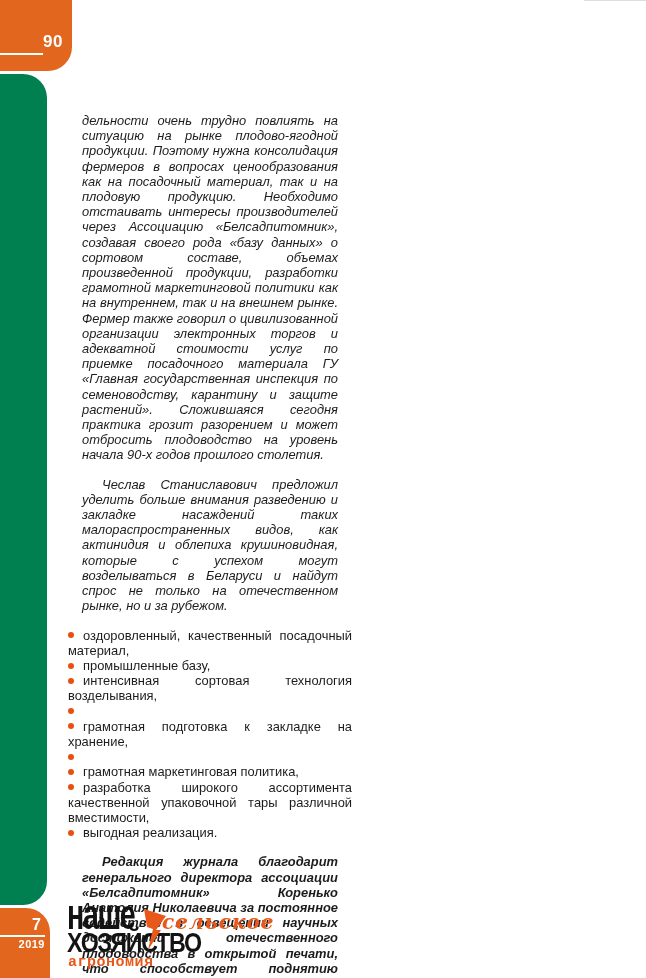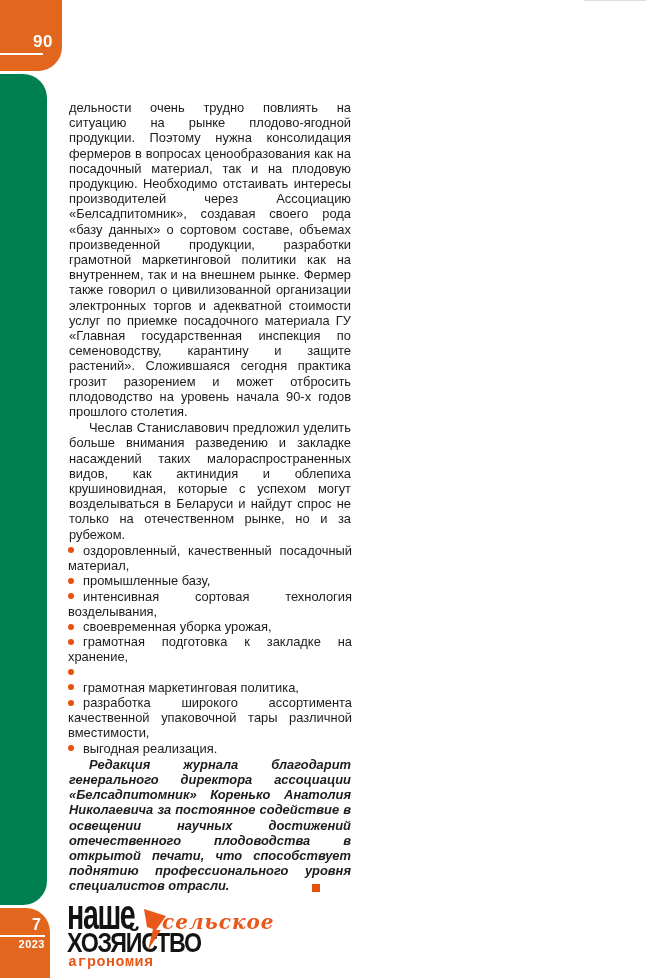--- a/index.html
+++ b/index.html
@@ -8,21 +8,21 @@
     background:#ffffff;
     font-family:"Liberation Sans", sans-serif;
     position:relative;
     overflow:hidden;
   }
   .page { position:absolute; inset:0; }
 
   
   .badge-top {
     position:absolute; left:0; top:0;
-    width:62px; height:71px;
+    width:72px; height:71px;
     background:var(--badge_orange);
     border-bottom-right-radius:24px;
   }
   .badge-top .num {
     position:absolute; right:9px; top:33px;
     color:#fff; font-weight:bold; font-size:17px; line-height:17px;
     letter-spacing:.5px;
   }
   .badge-top .rule {
     position:absolute; left:0; top:53px;
@@ -54,21 +54,21 @@
     color:#fff; font-weight:bold; font-size:11px; letter-spacing:.5px;
   }
 
   
   .article {
     position:absolute; left:68px; top:99px; width:284px;
     color:var(--text_color);
     font-size:12.9px; line-height:15.2px;
     text-align:justify;
   }
-  .article p { margin:1px; }
+  .article p { margin:14px;font-style:italic; }
   .p-indent { text-indent:20px; }
   .closing { font-weight:bold; font-style:italic; }
   .li { text-align:justify; }
   .dot {
     display:inline-block; width:6px; height:6px; border-radius:50%;
     background:var(--accent); margin-right:9px; vertical-align:middle;
     position:relative; top:-1px;
   }
   .end-square {
     width:8px; height:8px; background:var(--accent);
@@ -115,31 +115,31 @@
   <div class="badge-top">
     <span class="num">90</span>
     <span class="rule"></span>
   </div>
 
   <div class="green-bar"></div>
 
   <div class="badge-bottom">
     <span class="num">7</span>
     <span class="rule"></span>
-    <span class="year">2023</span>
+    <span class="year">2019</span>
   </div>
 
   <div class="article">
     <p>дельности очень трудно повлиять на ситуацию на рынке плодово-ягодной продукции. Поэтому нужна консолидация фермеров в вопросах ценообразования как на посадочный материал, так и на плодовую продукцию. Необходимо отстаивать интересы производителей через Ассоциацию «Белсадпитомник», создавая своего рода «базу данных» о сортовом составе, объемах произведенной продукции, разработки грамотной маркетинговой политики как на внутреннем, так и на внешнем рынке. Фермер также говорил о цивилизованной организации электронных торгов и адекватной стоимости услуг по приемке посадочного материала ГУ «Главная государственная инспекция по семеноводству, карантину и защите растений». Сложившаяся сегодня практика грозит разорением и может отбросить плодоводство на уровень начала 90-х годов прошлого столетия.</p>
     <p class="p-indent">Чеслав Станиславович предложил уделить больше внимания разведению и закладке насаждений таких малораспространенных видов, как актинидия и облепиха крушиновидная, которые с успехом могут возделываться в Беларуси и найдут спрос не только на отечественном рынке, но и за рубежом.</p>
 
     <div class="li"><span class="dot"></span><span>оздоровленный, качественный посадочный материал,</span></div>
     <div class="li"><span class="dot"></span><span>промышленные базу,</span></div>
     <div class="li"><span class="dot"></span><span>интенсивная сортовая технология возделывания,</span></div>
-    <div class="li"><span class="dot"></span><span>своевременная уборка урожая,</span></div>
+    <div class="li"><span class="dot"></span></div>
     <div class="li"><span class="dot"></span><span>грамотная подготовка к закладке на хранение,</span></div>
     <div class="li"><span class="dot"></span></div>
     <div class="li"><span class="dot"></span><span>грамотная маркетинговая политика,</span></div>
     <div class="li"><span class="dot"></span><span>разработка широкого ассортимента качественной упаковочной тары различной вместимости,</span></div>
     <div class="li"><span class="dot"></span><span>выгодная реализация.</span></div>
 
     <p class="p-indent closing">Редакция журнала благодарит генерального директора ассоциации «Белсадпитомник» Коренько Анатолия Николаевича за постоянное содействие в освещении научных достижений отечественного плодоводства в открытой печати, что способствует поднятию профессионального уровня специалистов отрасли.</p>
     <div class="end-square"></div>
   </div>
 

